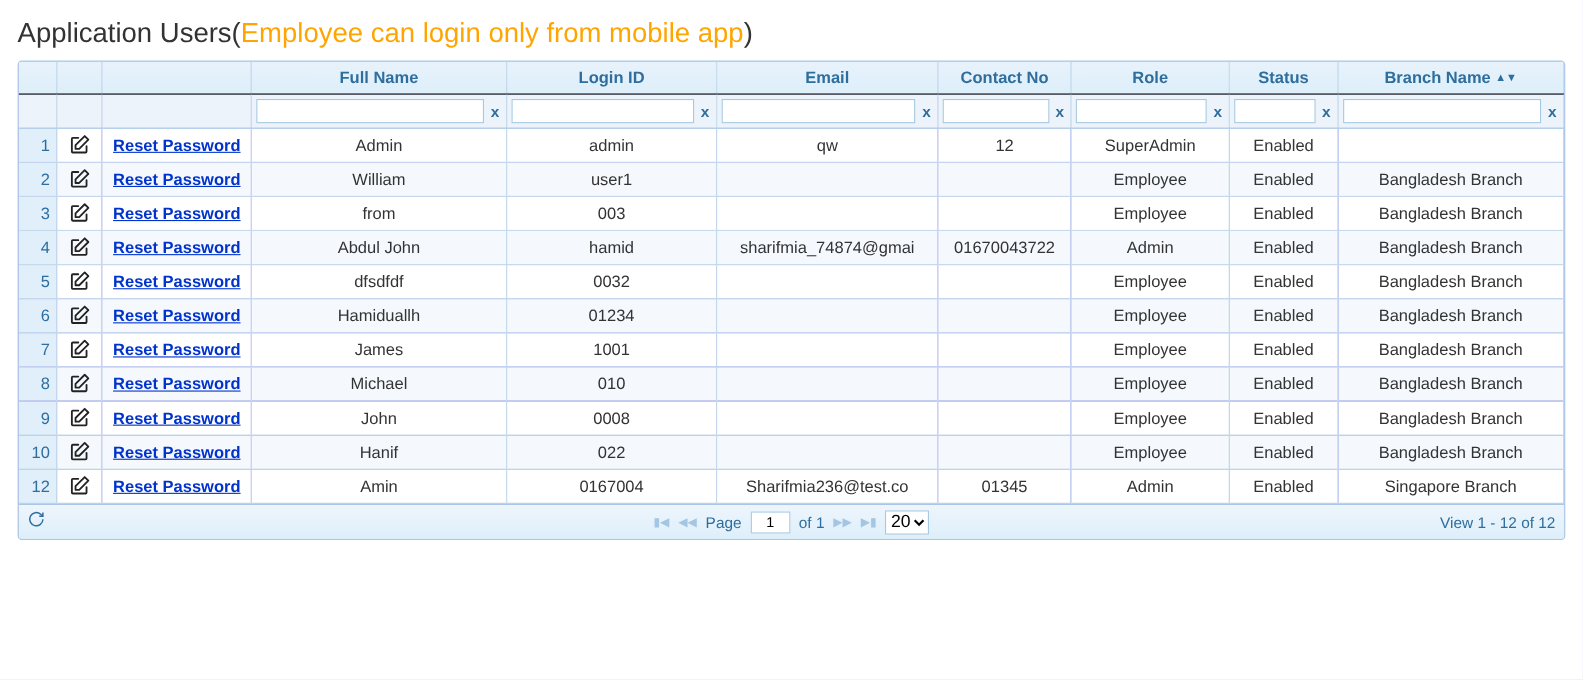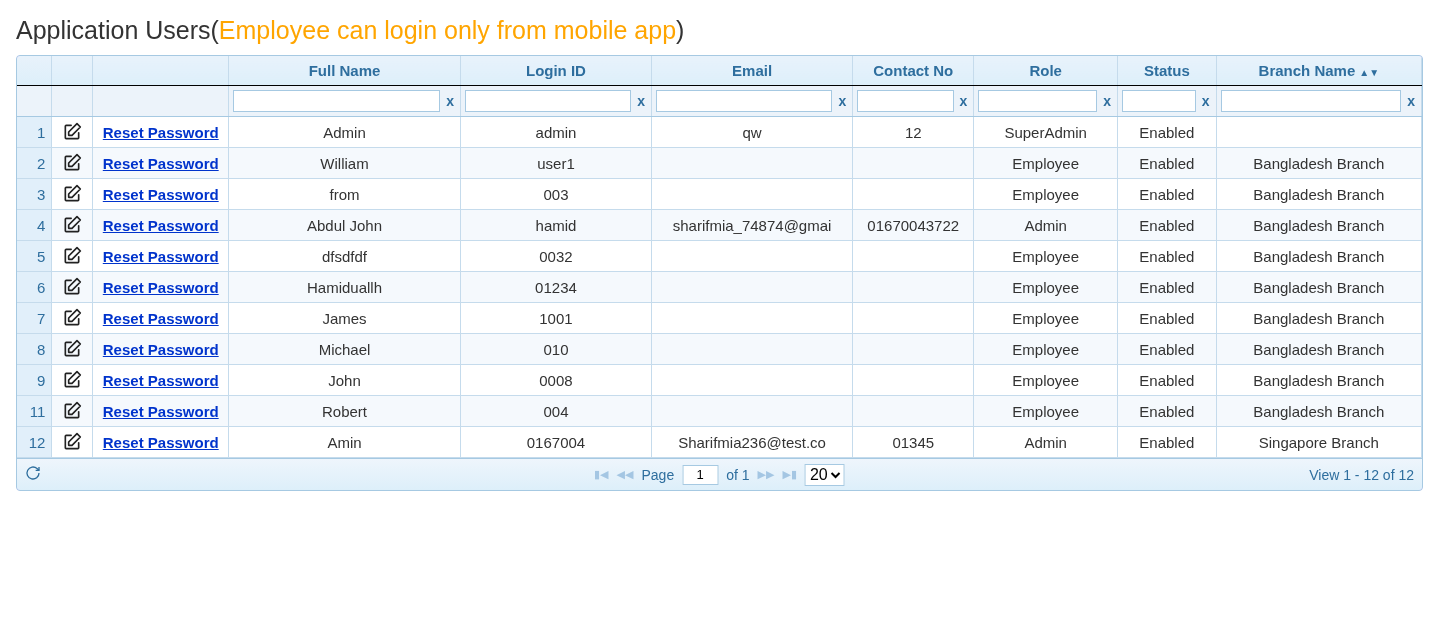--- a/index.html
+++ b/index.html
@@ -383,28 +383,28 @@
           <td><span class="reset-link">Reset Password</span></td>
           <td>John</td>
           <td>0008</td>
           <td></td>
           <td></td>
           <td>Employee</td>
           <td>Enabled</td>
           <td>Bangladesh Branch</td>
         </tr>
         <tr>
-          <td class="rownum">11</td>
-          <td><span><svg class="edit-icon-svg" viewBox="0 0 24 24" fill="none" stroke="#222" stroke-width="2" stroke-linecap="round" stroke-linejoin="round">
-                <path d="M11 4H5a1 1 0 0 0-1 1v14a1 1 0 0 0 1 1h14a1 1 0 0 0 1-1v-6"></path>
-                <path d="M18 2l4 4-10 10H8v-4L18 2z"></path>
-              </svg></span></td>
-          <td><span class="reset-link">Reset Password</span></td>
-          <td>Robert</td>
-          <td>004</td>
+          <td class="rownum">10</td>
+          <td><span><svg class="edit-icon-svg" viewBox="0 0 24 24" fill="none" stroke="#222" stroke-width="2" stroke-linecap="round" stroke-linejoin="round">
+                <path d="M11 4H5a1 1 0 0 0-1 1v14a1 1 0 0 0 1 1h14a1 1 0 0 0 1-1v-6"></path>
+                <path d="M18 2l4 4-10 10H8v-4L18 2z"></path>
+              </svg></span></td>
+          <td><span class="reset-link">Reset Password</span></td>
+          <td>Hanif</td>
+          <td>022</td>
           <td></td>
           <td></td>
           <td>Employee</td>
           <td>Enabled</td>
           <td>Bangladesh Branch</td>
         </tr>
         <tr>
           <td class="rownum">12</td>
           <td><span><svg class="edit-icon-svg" viewBox="0 0 24 24" fill="none" stroke="#222" stroke-width="2" stroke-linecap="round" stroke-linejoin="round">
                 <path d="M11 4H5a1 1 0 0 0-1 1v14a1 1 0 0 0 1 1h14a1 1 0 0 0 1-1v-6"></path>

